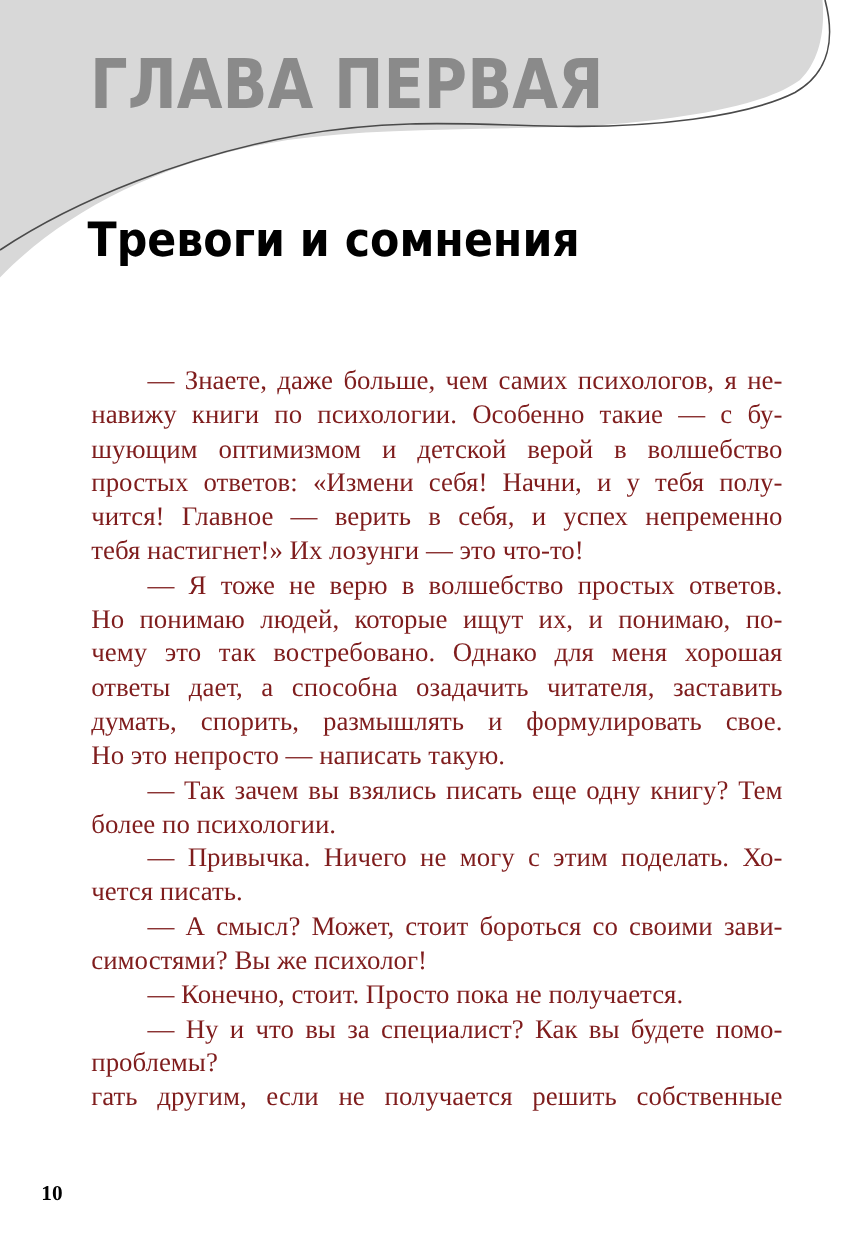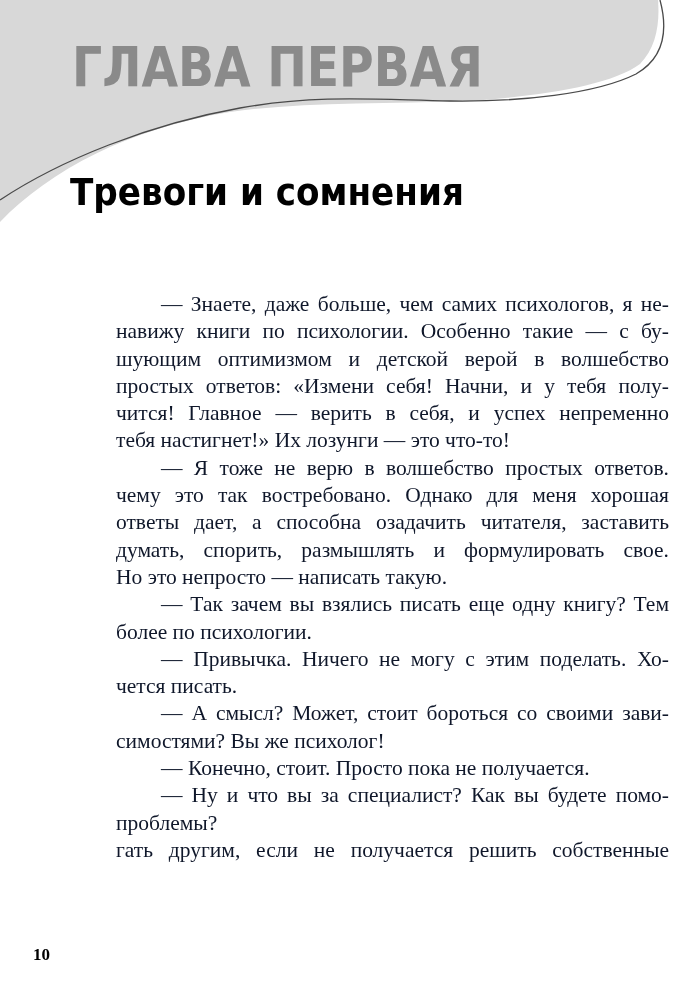--- a/index.html
+++ b/index.html
@@ -50,24 +50,23 @@
       white-space: nowrap;
     }
     .body-text {
       position: absolute;
       left: 73px;
       top: 291px;
       width: 553px;
       font-family: "Liberation Serif", "DejaVu Serif", serif;
       font-size: 21.5px;
       line-height: 27.3px;
-      color: #0f172a;
+      color: #7f1d1d;
       text-align: justify;
       hyphens: manual;
-      margin-left: 43px;
     }
     .body-text .line {
       display: block;
       text-align: justify;
       text-align-last: justify;
       white-space: nowrap;
     }
     .body-text .line.last {
       text-align-last: left;
     }
@@ -98,20 +97,21 @@
 <h2 class="chapter-title">Тревоги и сомнения</h2>
 
 <div class="body-text">
   <span class="line indent">— Знаете, даже больше, чем самих психологов, я не-</span>
   <span class="line">навижу книги по психологии. Особенно такие — с бу-</span>
   <span class="line">шующим оптимизмом и детской верой в волшебство</span>
   <span class="line">простых ответов: «Измени себя! Начни, и у тебя полу-</span>
   <span class="line">чится! Главное — верить в себя, и успех непременно</span>
   <span class="line last">тебя настигнет!» Их лозунги — это что-то!</span>
   <span class="line indent">— Я тоже не верю в волшебство простых ответов.</span>
+  <span class="line">Но понимаю людей, которые ищут их, и понимаю, по-</span>
   <span class="line">чему это так востребовано. Однако для меня хорошая</span>
   <span class="line">ответы дает, а способна озадачить читателя, заставить</span>
   <span class="line">думать, спорить, размышлять и формулировать свое.</span>
   <span class="line last">Но это непросто — написать такую.</span>
   <span class="line indent">— Так зачем вы взялись писать еще одну книгу? Тем</span>
   <span class="line last">более по психологии.</span>
   <span class="line indent">— Привычка. Ничего не могу с этим поделать. Хо-</span>
   <span class="line last">чется писать.</span>
   <span class="line indent">— А смысл? Может, стоит бороться со своими зави-</span>
   <span class="line last">симостями? Вы же психолог!</span>

